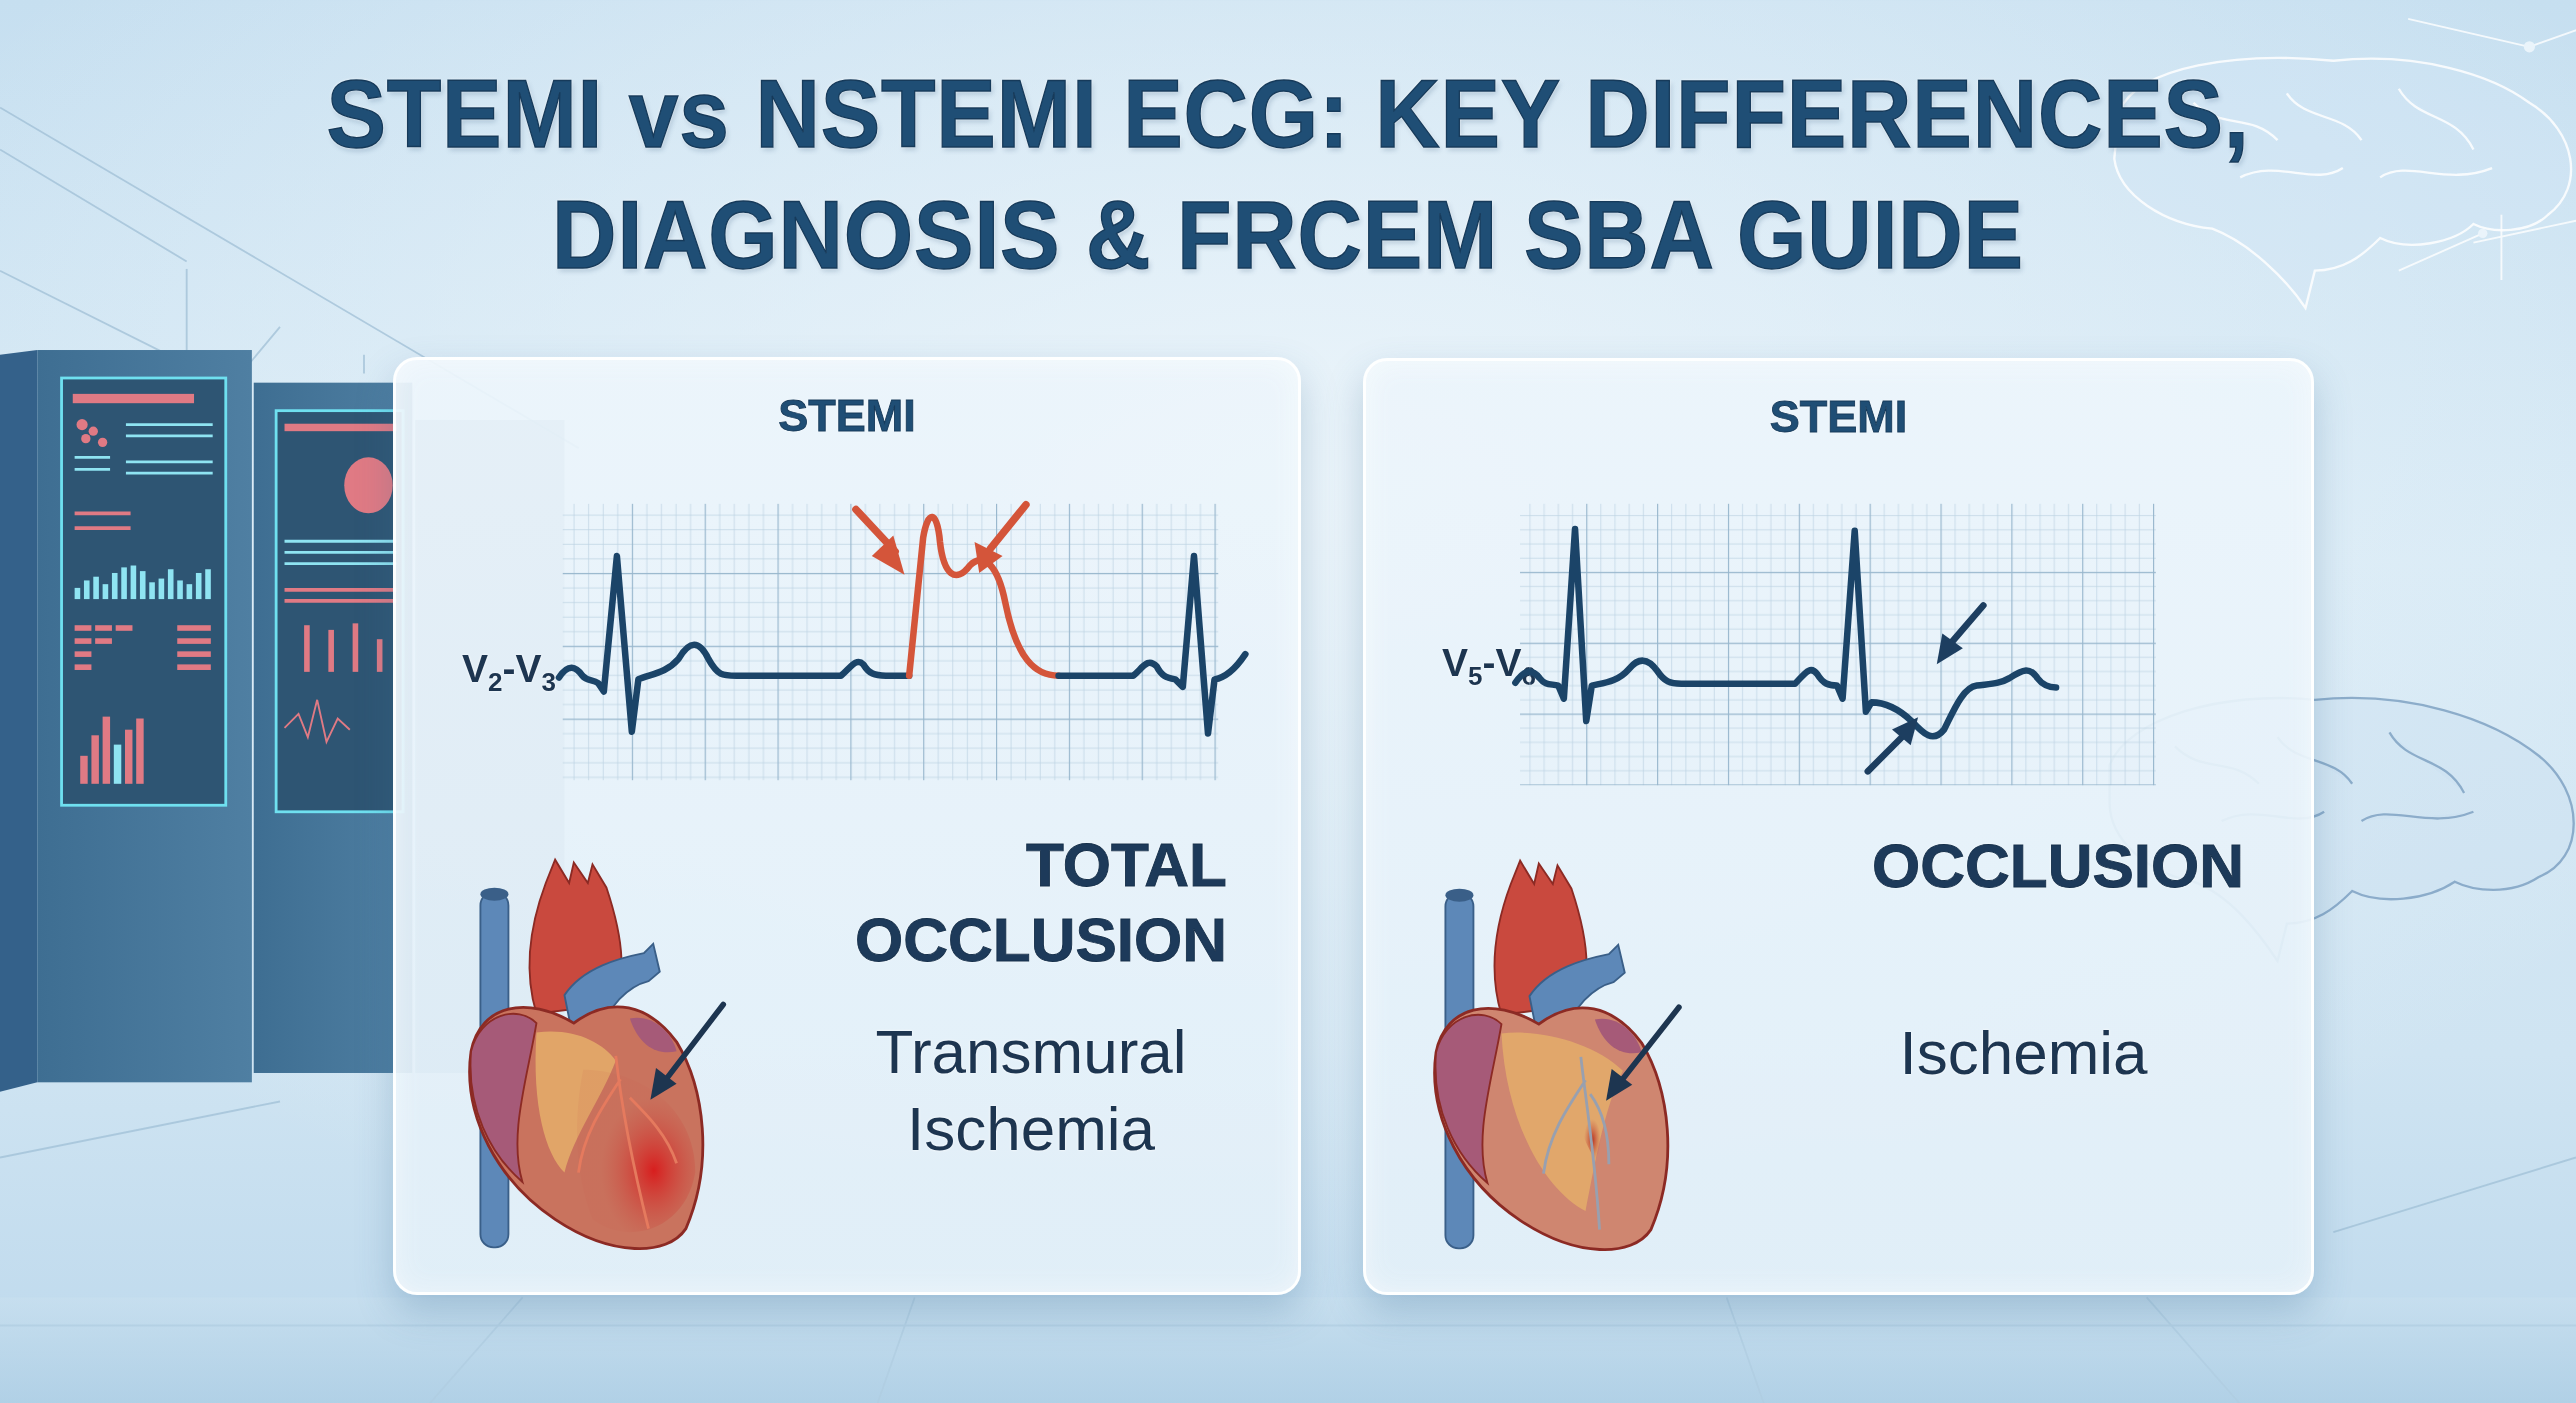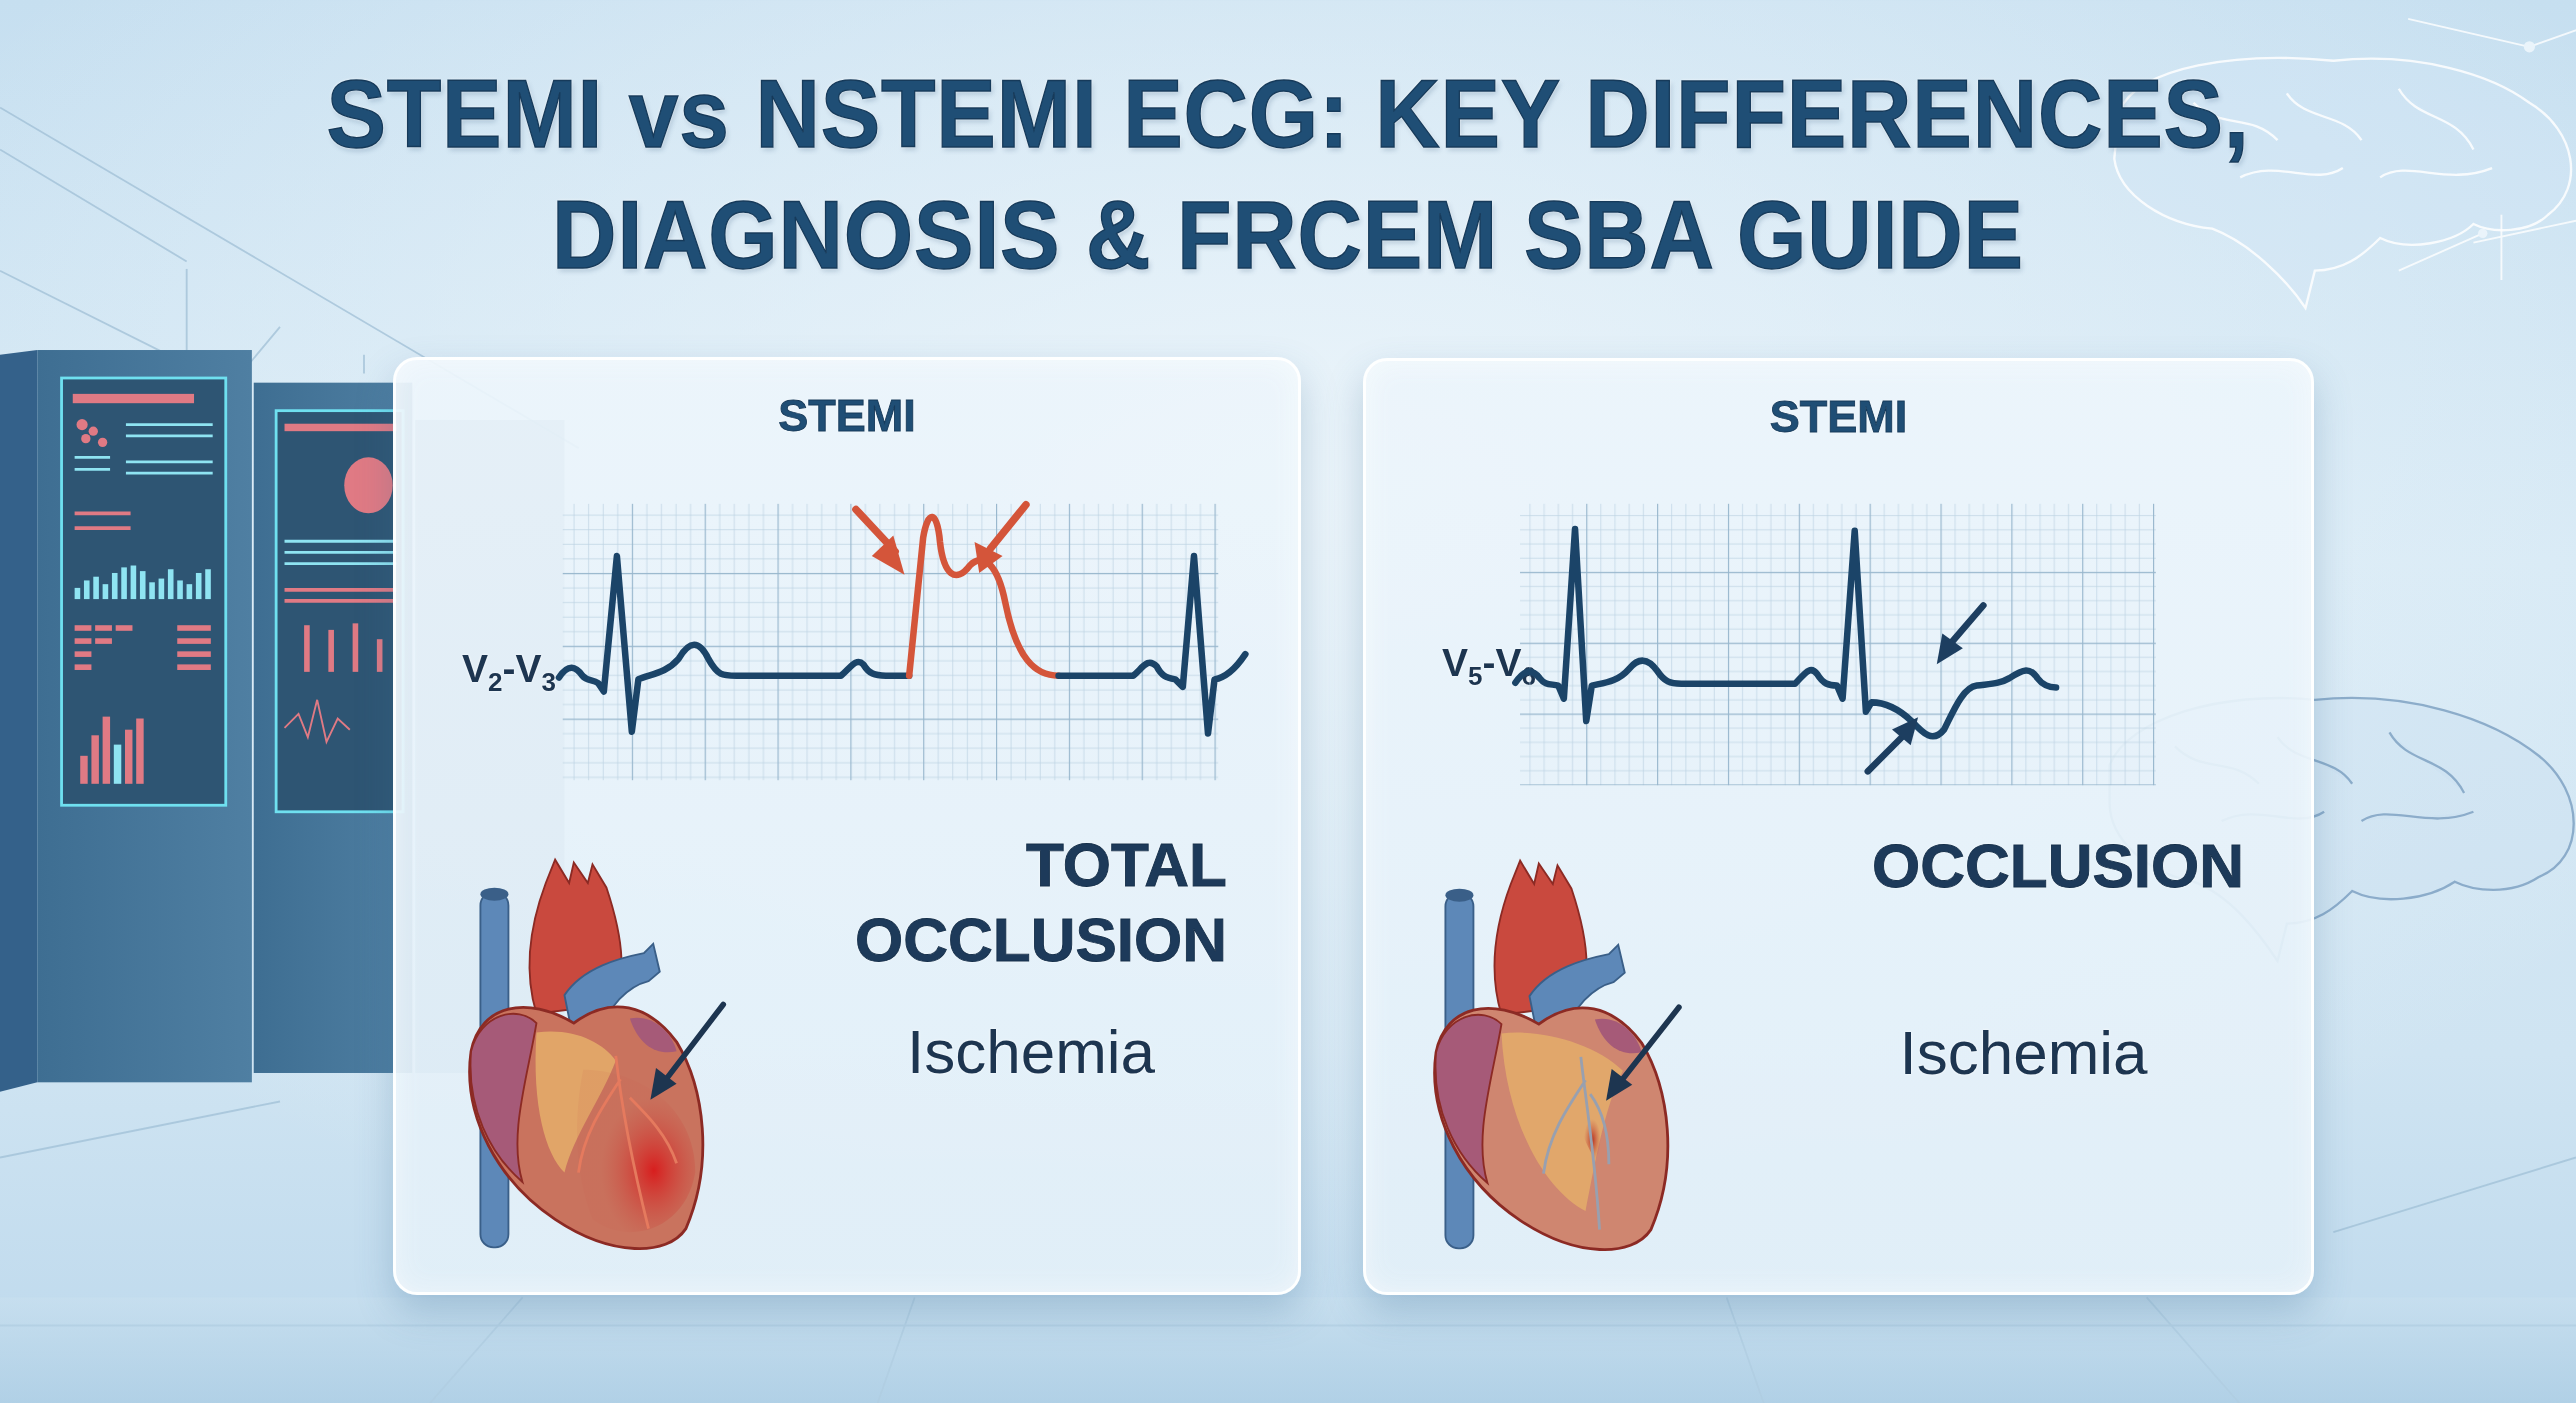--- a/index.html
+++ b/index.html
@@ -259,20 +259,21 @@
     <line x1="300" y1="160" x2="235" y2="245" stroke="#1d3550" stroke-width="6" stroke-linecap="round"></line>
     <polygon points="222,262 228,228 250,245" fill="#1d3550"></polygon>
   </svg>
 
   <div class="occl" style="left:523px;top:140px;width:0;"></div>
   <div class="occl" style="left:439px;top:467px;width:392px;">
     <div>TOTAL</div>
     <div>OCCLUSION</div>
   </div>
   <div class="isch" style="left:439px;top:653px;width:392px;">
+    <div>Transmural</div>
     <div>Ischemia</div>
   </div>
 </div>
 
 <div class="card" style="left:1363px;top:358px;width:945px;height:931px;">
   <div class="card-title">STEMI</div>
 
   <div class="lead-label" style="left:36px;top:280px;">
     <span>V</span><sub>5</sub><span>-V</span><sub>6</sub>
   </div>

